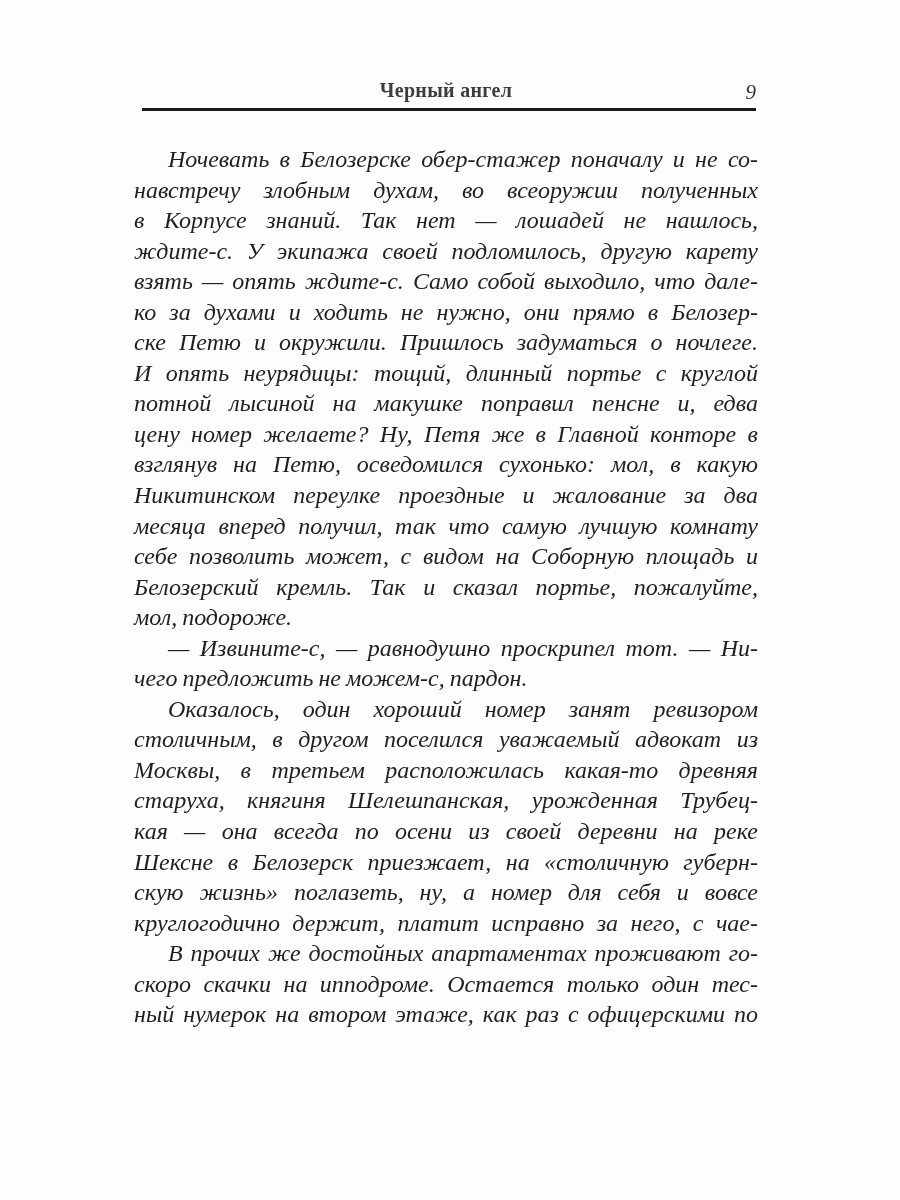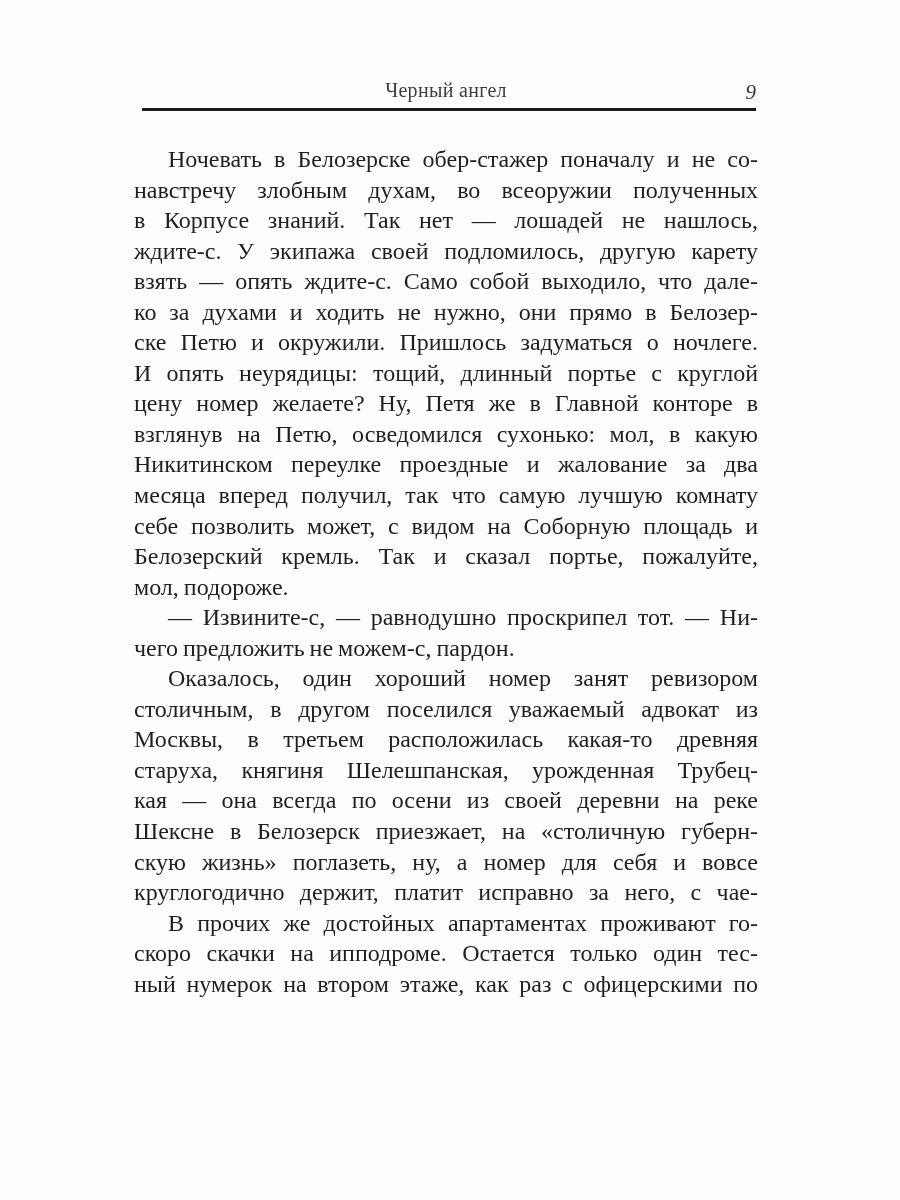--- a/index.html
+++ b/index.html
@@ -26,20 +26,21 @@
   .running-title {
     position: absolute;
     left: 134px;
     top: 78px;
     width: 624px;
     text-align: center;
     font-size: 20px;
     line-height: 24px;
     color: #3d3d3d;
     letter-spacing: 0.3px;
+    font-weight: bold;
   }
   .page-number {
     position: absolute;
     left: 134px;
     top: 80px;
     width: 622px;
     text-align: right;
     font-style: italic;
     font-size: 21px;
     line-height: 24px;
@@ -63,20 +64,21 @@
     line-height: 30.55px;
     color: #1f1f1f;
   }
   .line {
     text-align: justify;
     text-align-last: justify;
     word-spacing: -1px;
     white-space: normal;
     height: 30.55px;
     overflow: visible;
+    font-style: italic;
   }
   .line.indent {
     text-indent: 34px;
   }
   .line.para-end {
     text-align-last: left;
   }
 </style>
 </head>
 <body>
@@ -87,20 +89,21 @@
   <div class="header-rule"></div>
   <div class="body-text">
       <div class="line indent">Ночевать в Белозерске обер-стажер поначалу и не со-</div>
       <div class="line">навстречу злобным духам, во всеоружии полученных</div>
       <div class="line">в Корпусе знаний. Так нет — лошадей не нашлось,</div>
       <div class="line">ждите-с. У экипажа своей подломилось, другую карету</div>
       <div class="line">взять — опять ждите-с. Само собой выходило, что дале-</div>
       <div class="line">ко за духами и ходить не нужно, они прямо в Белозер-</div>
       <div class="line">ске Петю и окружили. Пришлось задуматься о ночлеге.</div>
       <div class="line">И опять неурядицы: тощий, длинный портье с круглой</div>
+      <div class="line">потной лысиной на макушке поправил пенсне и, едва</div>
       <div class="line">цену номер желаете? Ну, Петя же в Главной конторе в</div>
       <div class="line">взглянув на Петю, осведомился сухонько: мол, в какую</div>
       <div class="line">Никитинском переулке проездные и жалование за два</div>
       <div class="line">месяца вперед получил, так что самую лучшую комнату</div>
       <div class="line">себе позволить может, с видом на Соборную площадь и</div>
       <div class="line">Белозерский кремль. Так и сказал портье, пожалуйте,</div>
       <div class="line para-end">мол, подороже.</div>
       <div class="line indent">— Извините-с, — равнодушно проскрипел тот. — Ни-</div>
       <div class="line para-end">чего предложить не можем-с, пардон.</div>
       <div class="line indent">Оказалось, один хороший номер занят ревизором</div>

